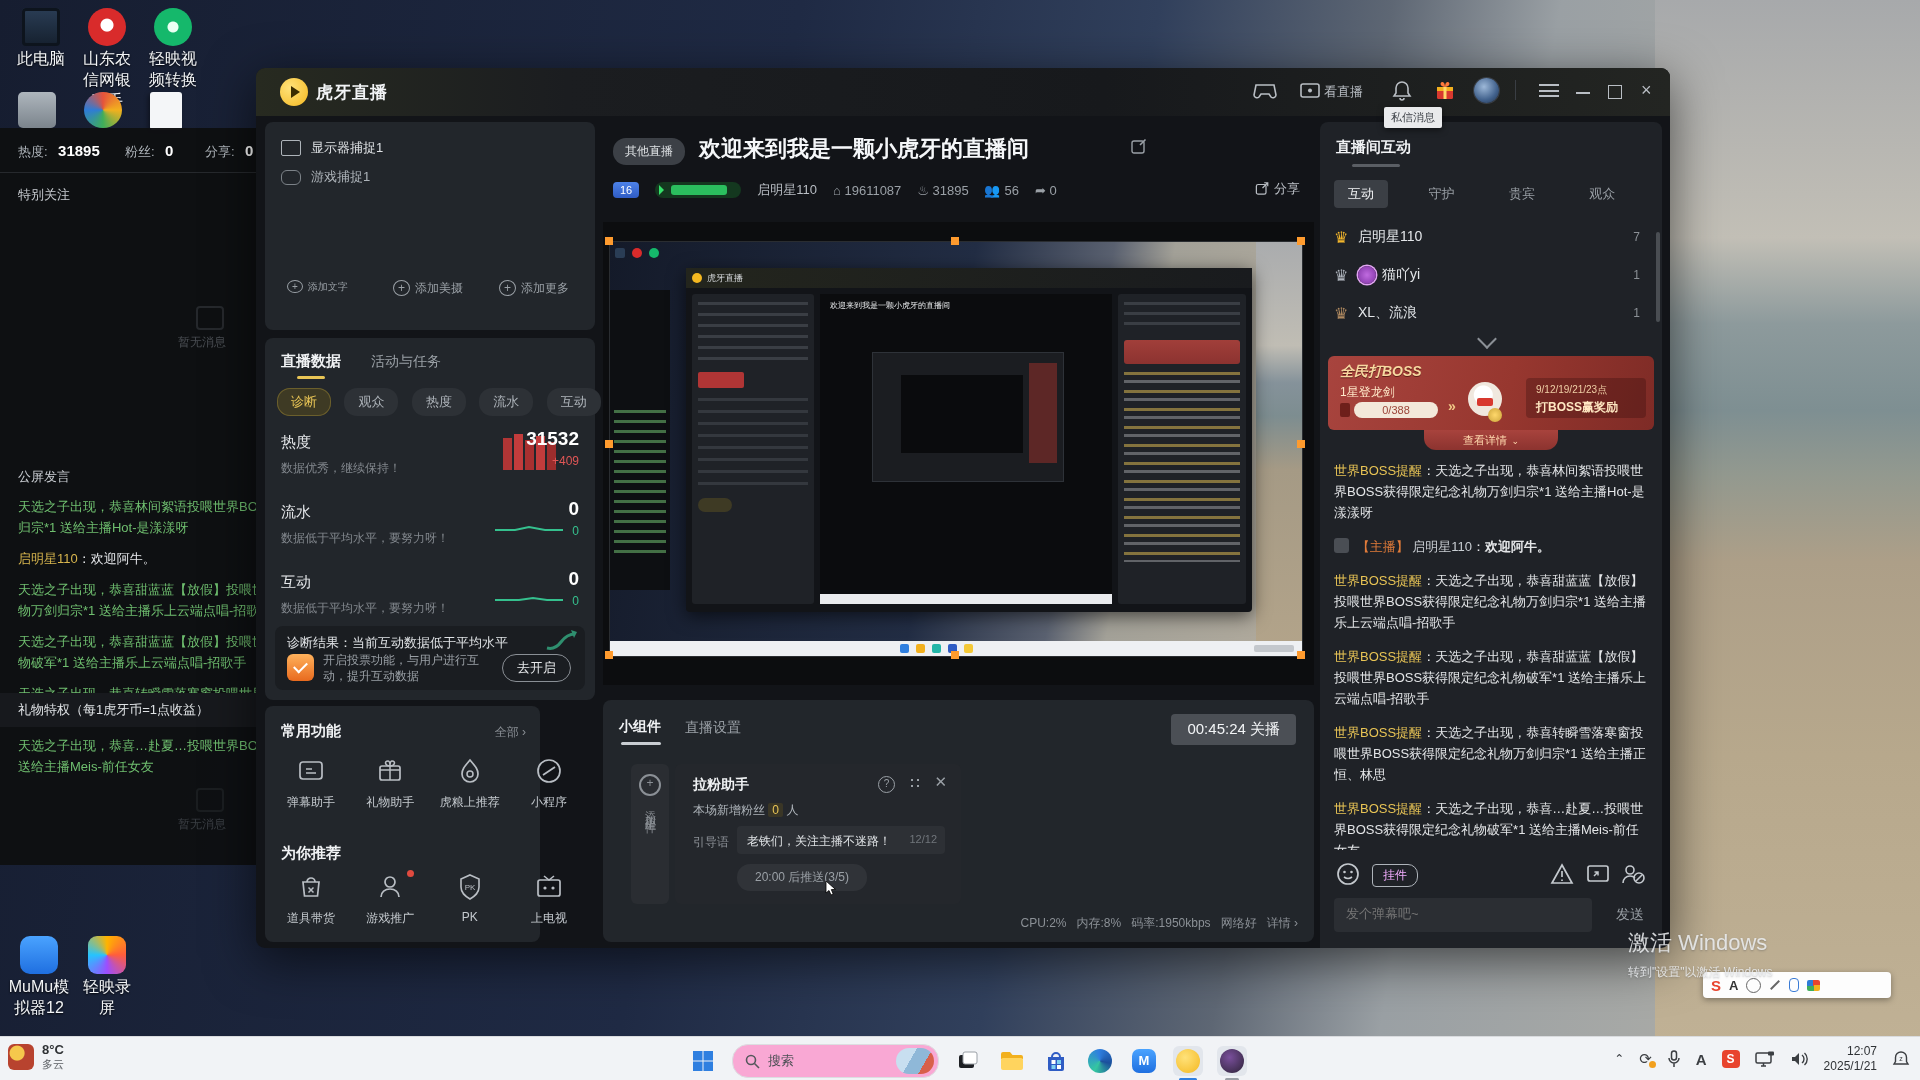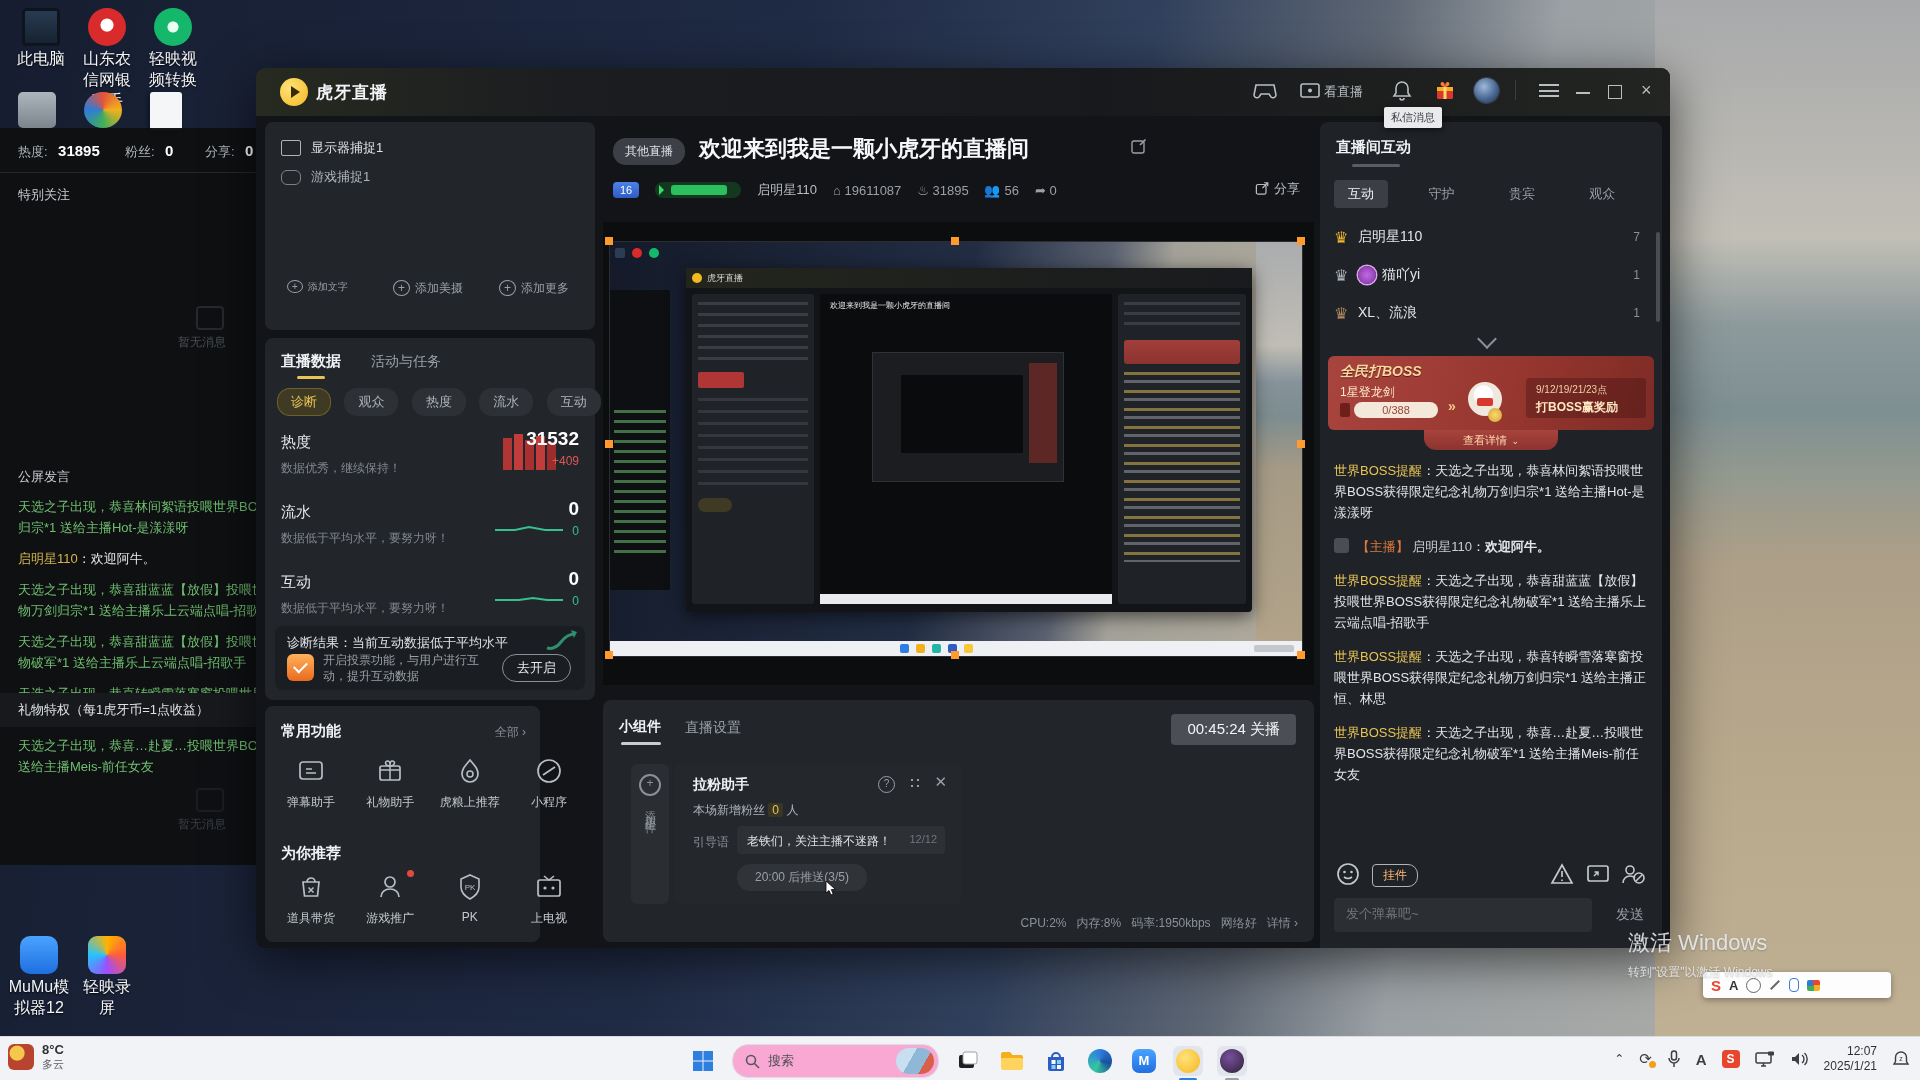--- a/index.html
+++ b/index.html
@@ -503,35 +503,36 @@
         <span style="font-size:9px;color:#ffd9ae;">⌄</span>
       </div>
 
       <div class="abs" style="left:14px;top:338px;width:316px;height:390px;overflow:hidden;">
         <div class="boss-msg"><span class="boss-tag">世界BOSS提醒</span><span>：</span><span>天选之子出现，恭喜林间絮语投喂世界BOSS获得限定纪念礼物万剑归宗*1 送给主播Hot-是漾漾呀</span></div>
         <div class="boss-msg">
           <span style="display:inline-block;width:15px;height:15px;background:#4a4e54;border-radius:3px;vertical-align:-2px;margin-right:4px;"></span>
           <span style="color:#e07b3a;">【<span>主播</span>】</span>
           <span style="color:#c9ced3;">启明星110</span><span>：</span><span style="font-weight:bold;">欢迎阿牛。</span>
         </div>
+        <div class="boss-msg"><span class="boss-tag">世界BOSS提醒</span><span>：</span><span>天选之子出现，恭喜甜蓝蓝【放假】投喂世界BOSS获得限定纪念礼物万剑归宗*1 送给主播乐上云端点唱-招歌手</span></div>
         <div class="boss-msg"><span class="boss-tag">世界BOSS提醒</span><span>：</span><span>天选之子出现，恭喜甜蓝蓝【放假】投喂世界BOSS获得限定纪念礼物破军*1 送给主播乐上云端点唱-招歌手</span></div>
         <div class="boss-msg"><span class="boss-tag">世界BOSS提醒</span><span>：</span><span>天选之子出现，恭喜转瞬雪落寒窗投喂世界BOSS获得限定纪念礼物万剑归宗*1 送给主播正恒、林思</span></div>
         <div class="boss-msg"><span class="boss-tag">世界BOSS提醒</span><span>：</span><span>天选之子出现，恭喜…赴夏…投喂世界BOSS获得限定纪念礼物破军*1 送给主播Meis-前任女友</span></div>
       </div>
 
       <div class="abs" style="left:0;top:736px;width:342px;height:36px;">
         <div class="abs" style="left:16px;top:4px;width:24px;height:24px;color:#c4c9ce;">
           <svg width="24" height="24" viewBox="0 0 24 24">
               <circle cx="12" cy="12" r="10" fill="none" stroke="currentColor" stroke-width="1.7"></circle>
               <circle cx="8.5" cy="10" r="1.3" fill="currentColor"></circle>
               <circle cx="15.5" cy="10" r="1.3" fill="currentColor"></circle>
               <path d="M8 15 q4 3 8 0" fill="none" stroke="currentColor" stroke-width="1.6"></path>
             </svg>
         </div>
-        <div class="abs nw" style="left:52px;top:6px;border:1.5px solid #aeb4ba;border-radius:4px 10px 10px 4px;padding:2px 10px;font-size:12px;color:#fdba74;">挂件</div>
+        <div class="abs nw" style="left:52px;top:6px;border:1.5px solid #aeb4ba;border-radius:4px 10px 10px 4px;padding:2px 10px;font-size:12px;color:#f0abfc;">挂件</div>
         <div class="abs" style="right:88px;top:5px;width:24px;height:22px;color:#c4c9ce;">
           <svg width="24" height="22" viewBox="0 0 24 22">
               <path d="M12 2 L22 20 H2 Z" fill="none" stroke="currentColor" stroke-width="1.7"></path>
               <path d="M12 8 v6 M12 16.5 v1.5" stroke="currentColor" stroke-width="1.7"></path>
             </svg>
         </div>
         <div class="abs" style="right:52px;top:5px;width:24px;height:22px;color:#c4c9ce;">
           <svg width="24" height="22" viewBox="0 0 24 22">
               <rect x="2" y="3" width="20" height="15" rx="2" fill="none" stroke="currentColor" stroke-width="1.7"></rect>
               <path d="M8 13 l4 -4 m0 3.5 v-3.5 h-3.5" stroke="currentColor" stroke-width="1.5" fill="none"></path>

